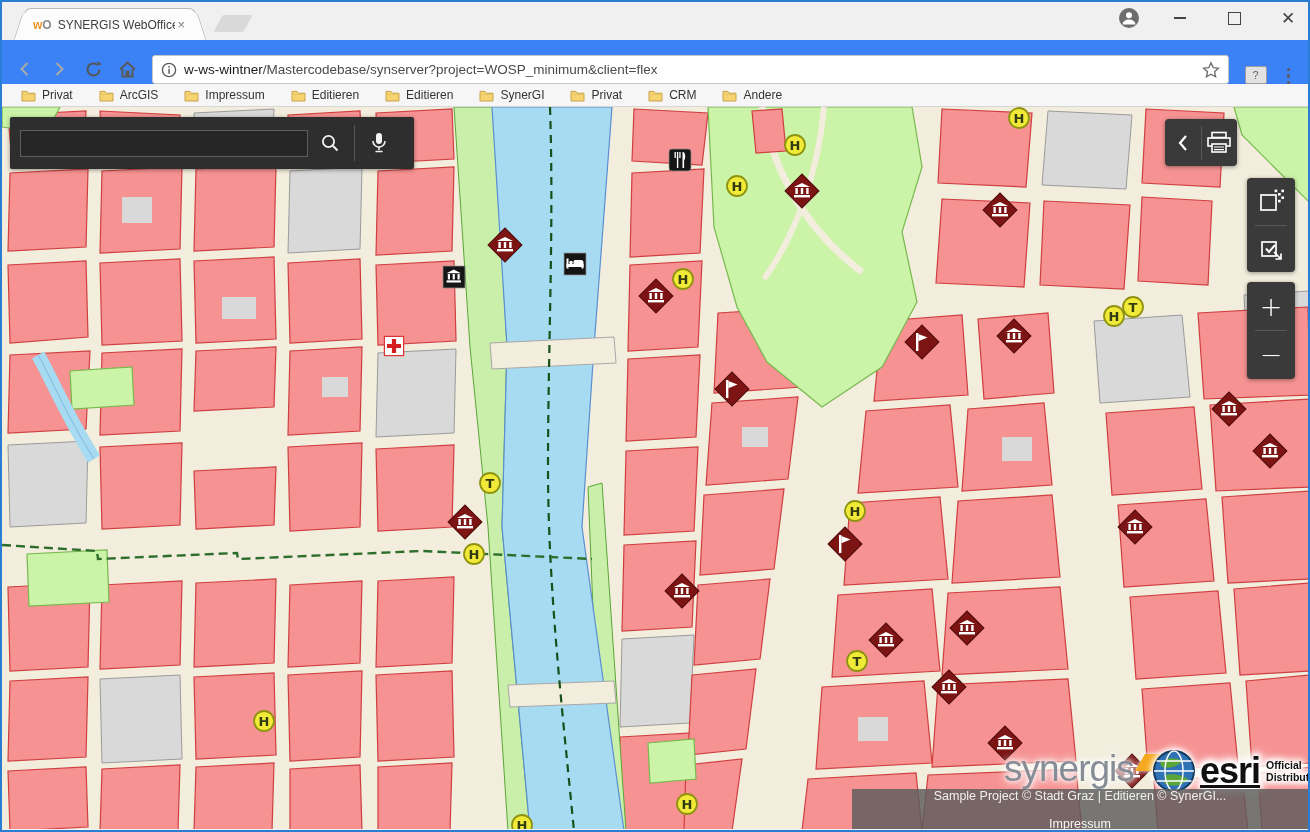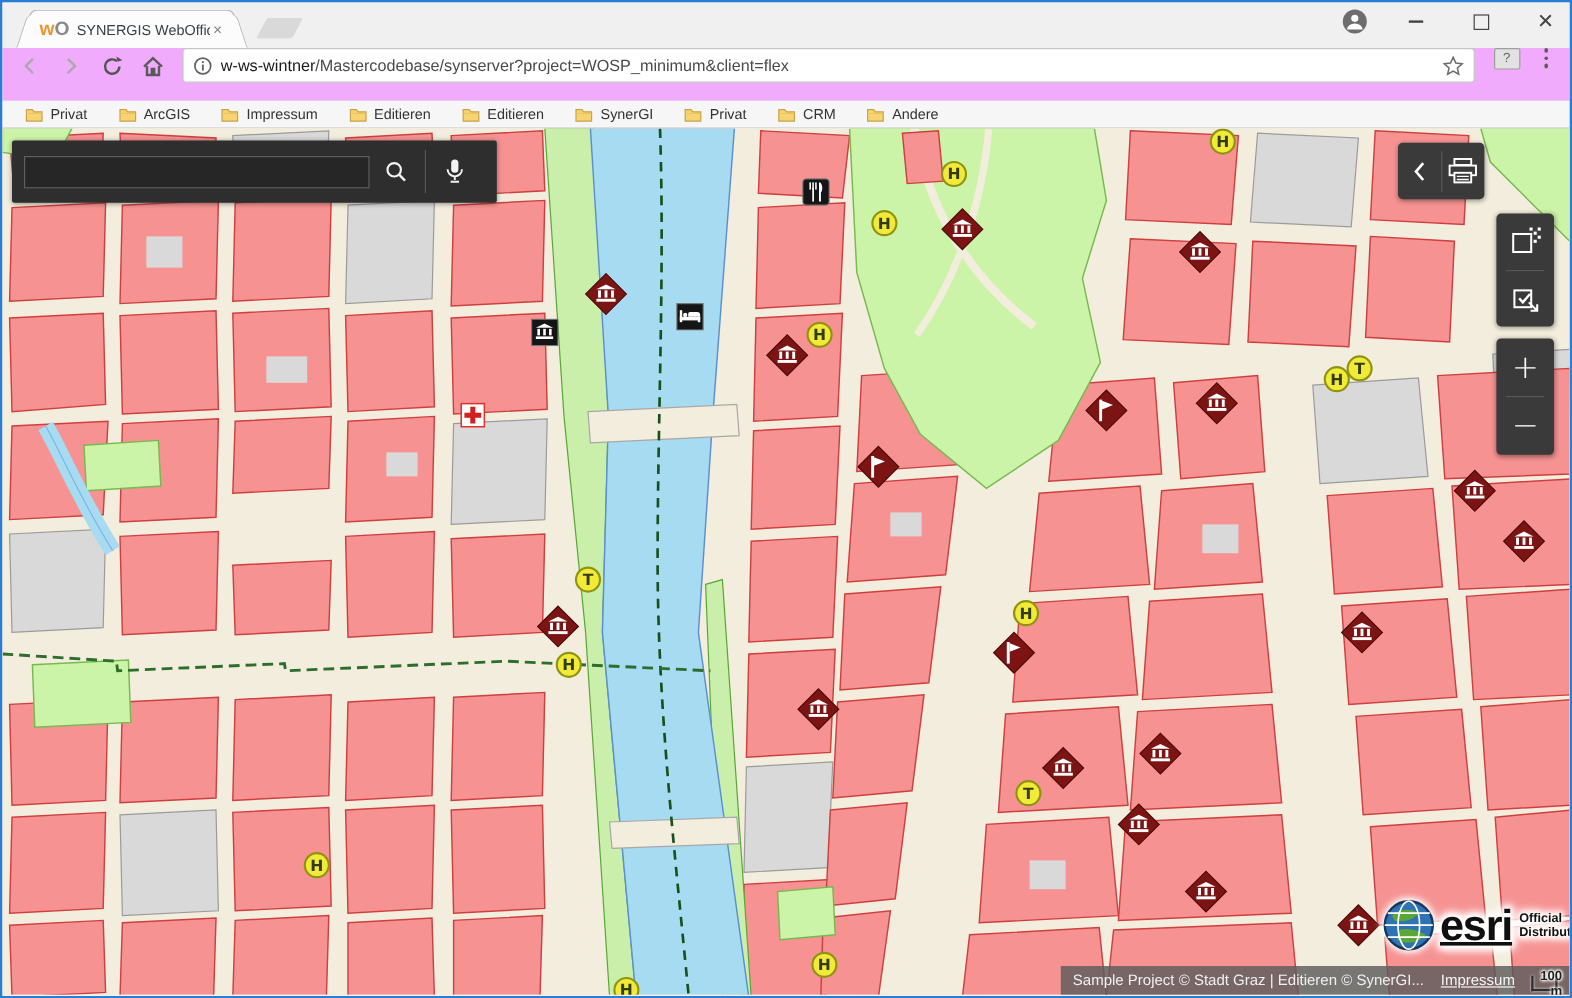--- a/index.html
+++ b/index.html
@@ -9,35 +9,35 @@
 
   
   .titlebar { position:relative; height:38px; background:#f0f0f0; }
   .tab { position:absolute; left:22px; top:6px; width:172px; height:32px;
          background:#fcfcfc; border:1px solid #b9b9b9; border-bottom:none;
          border-radius:7px 7px 0 0; display:flex; align-items:center; padding:0 8px; z-index:2; }
   .tab::before { content:''; position:absolute; left:-7px; bottom:0; width:14px; height:90%;
          background:#fcfcfc; border-left:1px solid #b9b9b9; transform:skewX(-18deg); border-radius:5px 0 0 0; }
   .tab::after  { content:''; position:absolute; right:-7px; bottom:0; width:14px; height:90%;
          background:#fcfcfc; border-right:1px solid #b9b9b9; transform:skewX(18deg); border-radius:0 5px 0 0; }
-  .favicon { font-size:16px; font-weight:bold; margin-right:6px; white-space:nowrap; z-index:1;}
+  .favicon { font-size:12px; font-weight:bold; margin-right:6px; white-space:nowrap; z-index:1;}
   .favicon .w { color:#e8972c; } .favicon .o { color:#8a8a8a; }
   .tab-title { font-size:12px; color:#3c4043; flex:1; white-space:nowrap; overflow:hidden; z-index:1;}
   .tab-close { font-size:13px; color:#7e7e7e; padding:0 2px; cursor:pointer; z-index:1;}
   .newtab { position:absolute; left:216px; top:13px; width:30px; height:17px;
             background:#d9d9d9; transform:skewX(-28deg); border-radius:2px; }
   .wincontrols { position:absolute; right:6px; top:4px; display:flex; align-items:center; gap:26px; }
   .wc { width:28px; height:24px; display:flex; align-items:center; justify-content:center; color:#444; }
   .wc-min::after { content:''; width:12px; height:1.5px; background:#444; display:block; }
   .wc-max::after { content:''; width:11px; height:11px; border:1.5px solid #444; display:block; }
   .wc-close { font-size:17px; }
   .profile-circle { width:22px; height:22px; }
 
   
-  .toolbar { height:44px; background:#f0abfc; display:flex; align-items:flex-start; padding:0 8px; gap:4px; }
+  .toolbar { height:44px; background:#3b82f6; display:flex; align-items:flex-end; padding:0 8px; gap:4px; }
   .navbtn { width:30px; height:30px; display:flex; align-items:center; justify-content:center; border-radius:15px; }
   .urlbar { flex:1; height:29px; background:#fff; border:1px solid #c6c6c6; border-radius:3px;
             display:flex; align-items:center; padding:0 8px; gap:7px; margin:0 6px; }
   .urltext { font-size:13.5px; color:#2a2a2a; white-space:nowrap; overflow:hidden; flex:1; }
   .urltext .host { color:#1a1a1a; }
   .urltext .path { color:#4a4a4a; }
   .ext-btn { width:22px; height:18px; background:#e2e2e2; border:1px solid #9e9e9e; border-radius:2px;
              font-size:11px; color:#666; display:flex; align-items:center; justify-content:center; margin:0 6px; }
   .menu-dots { display:flex; flex-direction:column; gap:3px; padding:0 10px; }
   .menu-dots i { width:3.5px; height:3.5px; background:#5c5c5c; border-radius:50%; display:block; }
@@ -77,22 +77,22 @@
         text-shadow:0 0 4px #fff,0 0 8px #fff,0 0 12px #fff; }
   .syn-diamond { width:22px; height:17px; background:#f5a81c; margin-left:6px; margin-top:-14px;
         transform:skewX(-30deg); box-shadow:0 0 5px #fff; }
   .logo-esri { position:absolute; left:1150px; top:642px; display:flex; align-items:center; gap:4px;
         filter:drop-shadow(0 0 3px #fff) drop-shadow(0 0 3px #fff); }
   .esri-word { font-size:36px; font-weight:bold; color:#101010; letter-spacing:-1px;
         text-shadow:0 0 4px #fff,0 0 8px #fff;text-decoration:underline; }
   .esri-sub { font-size:10.5px; font-weight:bold; color:#101010; line-height:1.15; margin-left:2px;
         text-shadow:0 0 3px #fff,0 0 6px #fff; }
 
-  .statusbar { position:absolute; left:882px; right:0; bottom:0; height:24px;
-        background:rgba(92,92,92,.82); display:flex; align-items:center; padding:0 10px; gap:14px; }
+  .statusbar { position:absolute; left:850px; right:0; bottom:0; height:40px;
+        background:rgba(92,92,92,.82); display:flex; align-items:center; padding:0 10px; gap:14px;flex-direction:column; }
   .attr-text { font-size:12.5px; color:#f0f0f0; white-space:nowrap; }
   .impressum { font-size:12.5px; color:#f5f5f5; text-decoration:underline; white-space:nowrap; cursor:pointer; }
   .scalebar { position:relative; width:118px; height:13px; margin-top:4px;
         border-left:2px solid #2f2f2f; border-right:2px solid #2f2f2f; border-bottom:2px solid #2f2f2f;
         filter:drop-shadow(0 0 1px #fff);text-align:right; }
   .scalebar span { position:absolute; left:5px; top:-5px; font-size:11px; font-weight:bold; color:#1f1f1f;
         text-shadow:0 0 2px #fff,0 0 3px #fff; }
 </style>
 </head>
 <body>
@@ -721,20 +721,24 @@
           </svg>
         </span>
     </div>
 
     <div class="panel-dark zoom-panel">
       <span class="tool-cell zoom-glyph">+</span>
       <span class="hdiv"></span>
       <span class="tool-cell zoom-glyph">−</span>
     </div>
 
+    <div class="logo-synergis">
+      <span>synergis</span>
+        <span class="syn-diamond"></span>
+    </div>
     <div class="logo-esri">
       <svg width="44" height="44" viewBox="0 0 44 44">
         <circle cx="22" cy="22" r="20" fill="#2f72b5" stroke="#123a5e" stroke-width="2"></circle>
         <path d="M8,14 C14,8 24,8 30,12 C26,18 16,20 10,18 Z" fill="#5aa636"></path>
         <path d="M14,26 C20,24 30,26 36,30 C30,38 18,38 12,34 Z" fill="#5aa636"></path>
         <ellipse cx="22" cy="22" rx="9" ry="20" fill="none" stroke="#fff" stroke-width="1.4"></ellipse>
         <path d="M2,22 H42 M4.5,12 H39.5 M4.5,32 H39.5" stroke="#fff" stroke-width="1.4"></path>
       </svg>
       <span class="esri-word">esri</span>
       <span class="esri-sub"><span>Official</span><br><span>Distributor</span></span>

